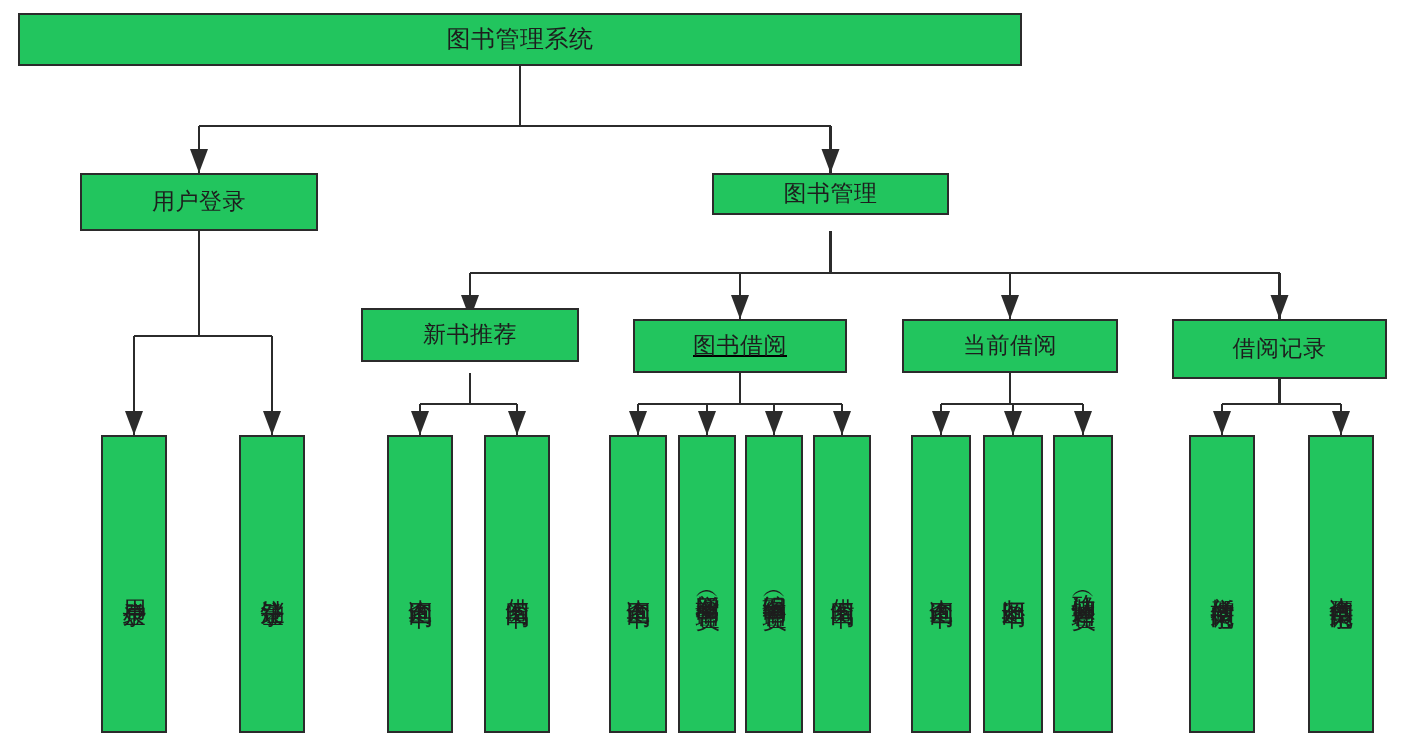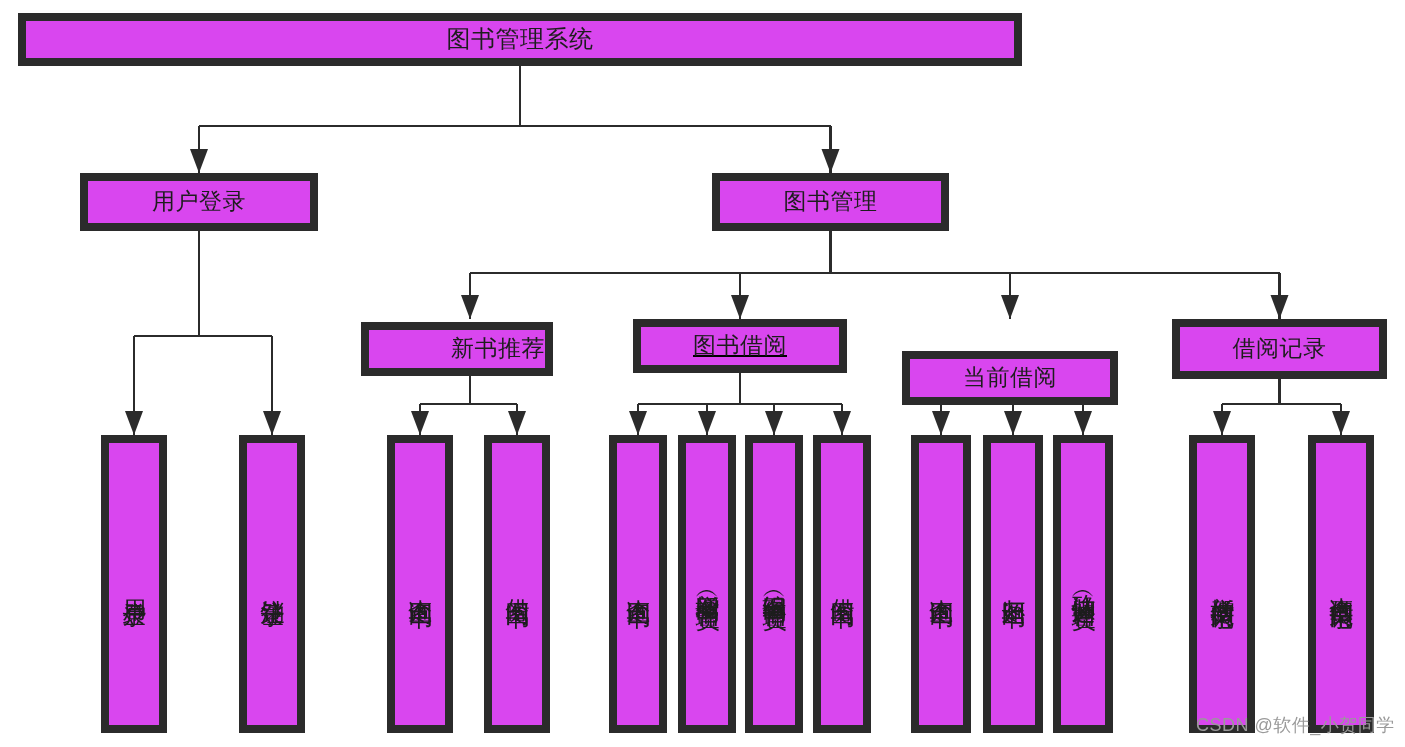--- a/index.html
+++ b/index.html
@@ -20,22 +20,22 @@
   #edge-layer {
     position: absolute;
     left: 0;
     top: 0;
     width: 1405px;
     height: 747px;
   }
   .node {
     position: absolute;
     box-sizing: border-box;
-    background: #d946ef;
-    border: 8px solid #c2410c;
+    background: #22c55e;
+    border: 2px solid #c2410c;
     display: flex;
     align-items: center;
     justify-content: center;
     overflow: hidden;
   }
   .node-label {
     color: #1d1d1d;
     text-align: center;
     line-height: 1.18;
     letter-spacing: 0.5px;
@@ -122,30 +122,30 @@
       <line x1="1341" y1="404" x2="1341" y2="435" stroke="#2b2b2b" stroke-width="2.6" shape-rendering="crispEdges"></line>
       <polygon points="1332,411 1350,411 1341,435" fill="#2b2b2b"></polygon>
     </svg>
   <div id="node-layer">
       <div class="node horizontal root" style="left: 18px; top: 13px; width: 1004px; height: 53px; border-color: rgb(43, 43, 43);">
         <span class="node-label" style="color: rgb(29, 29, 29);">图书管理系统</span>
       </div>
       <div class="node horizontal" style="left: 80px; top: 173px; width: 238px; height: 58px; border-color: rgb(43, 43, 43);">
         <span class="node-label" style="color: rgb(29, 29, 29);">用户登录</span>
       </div>
-      <div class="node horizontal" style="left: 712px; top: 173px; width: 237px; height: 58px; border-color: rgb(43, 43, 43);">
+      <div class="node horizontal" style="left: 712px; top: 173px; width: 237px; height: 42px; border-color: rgb(43, 43, 43);">
         <span class="node-label" style="color: rgb(29, 29, 29);">图书管理</span>
       </div>
-      <div class="node horizontal" style="left: 361px; top: 322px; width: 192px; height: 54px; border-color: rgb(43, 43, 43); justify-content: flex-end;">
+      <div class="node horizontal" style="left: 361px; top: 308px; width: 218px; height: 54px; border-color: rgb(43, 43, 43);">
         <span class="node-label" style="color: rgb(29, 29, 29);">新书推荐</span>
       </div>
       <div class="node horizontal" style="left: 633px; top: 319px; width: 214px; height: 54px; border-color: rgb(43, 43, 43); text-decoration: underline;">
         <span class="node-label" style="color: rgb(29, 29, 29);">图书借阅</span>
       </div>
-      <div class="node horizontal" style="left: 902px; top: 319px; width: 216px; height: 54px; border-color: rgb(43, 43, 43); margin-top: 32px;">
+      <div class="node horizontal" style="left: 902px; top: 319px; width: 216px; height: 54px; border-color: rgb(43, 43, 43);">
         <span class="node-label" style="color: rgb(29, 29, 29);">当前借阅</span>
       </div>
       <div class="node horizontal" style="left: 1172px; top: 319px; width: 215px; height: 60px; border-color: rgb(43, 43, 43);">
         <span class="node-label" style="color: rgb(29, 29, 29);">借阅记录</span>
       </div>
       <div class="node vertical" style="left: 101px; top: 435px; width: 66px; height: 298px; border-color: rgb(43, 43, 43);">
         <span class="node-label" style="color: rgb(29, 29, 29);">用户登录</span>
       </div>
       <div class="node vertical" style="left: 239px; top: 435px; width: 66px; height: 298px; border-color: rgb(43, 43, 43);">
         <span class="node-label" style="color: rgb(29, 29, 29);">注销登录</span>
@@ -177,14 +177,13 @@
       <div class="node vertical" style="left: 1053px; top: 435px; width: 60px; height: 298px; border-color: rgb(43, 43, 43);">
         <span class="node-label" style="color: rgb(29, 29, 29);">确认归还（管理员）</span>
       </div>
       <div class="node vertical" style="left: 1189px; top: 435px; width: 66px; height: 298px; border-color: rgb(43, 43, 43);">
         <span class="node-label" style="color: rgb(29, 29, 29);">新增借阅记录</span>
       </div>
       <div class="node vertical" style="left: 1308px; top: 435px; width: 66px; height: 298px; border-color: rgb(43, 43, 43);">
         <span class="node-label" style="color: rgb(29, 29, 29);">查询借阅记录</span>
       </div>
     </div>
-  <div class="watermark" style="left: 1196px; top: 713px;">CSDN @软件_小贺同学</div>
 </div>
 
 </body></html>

